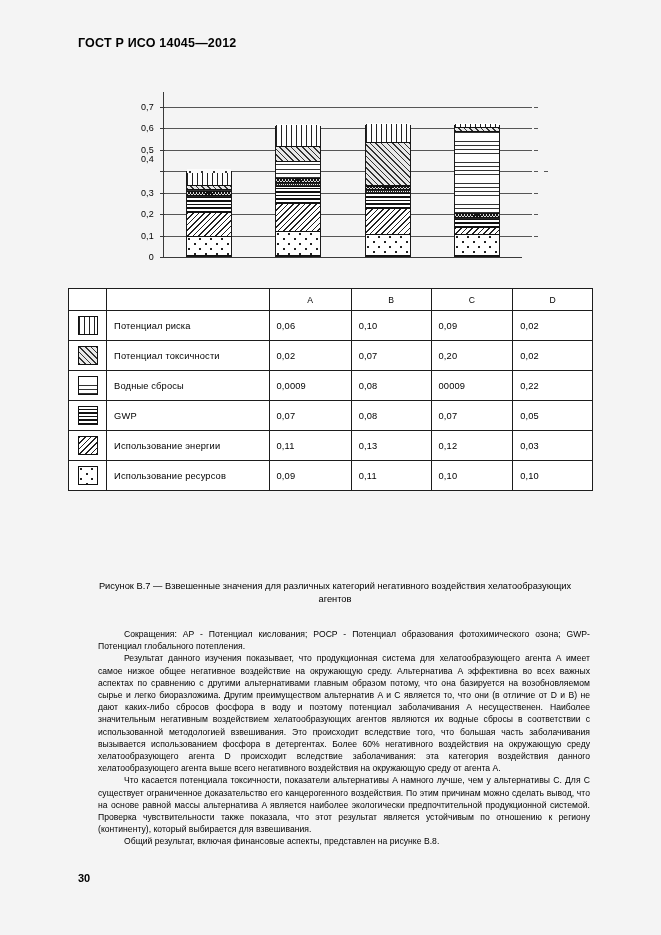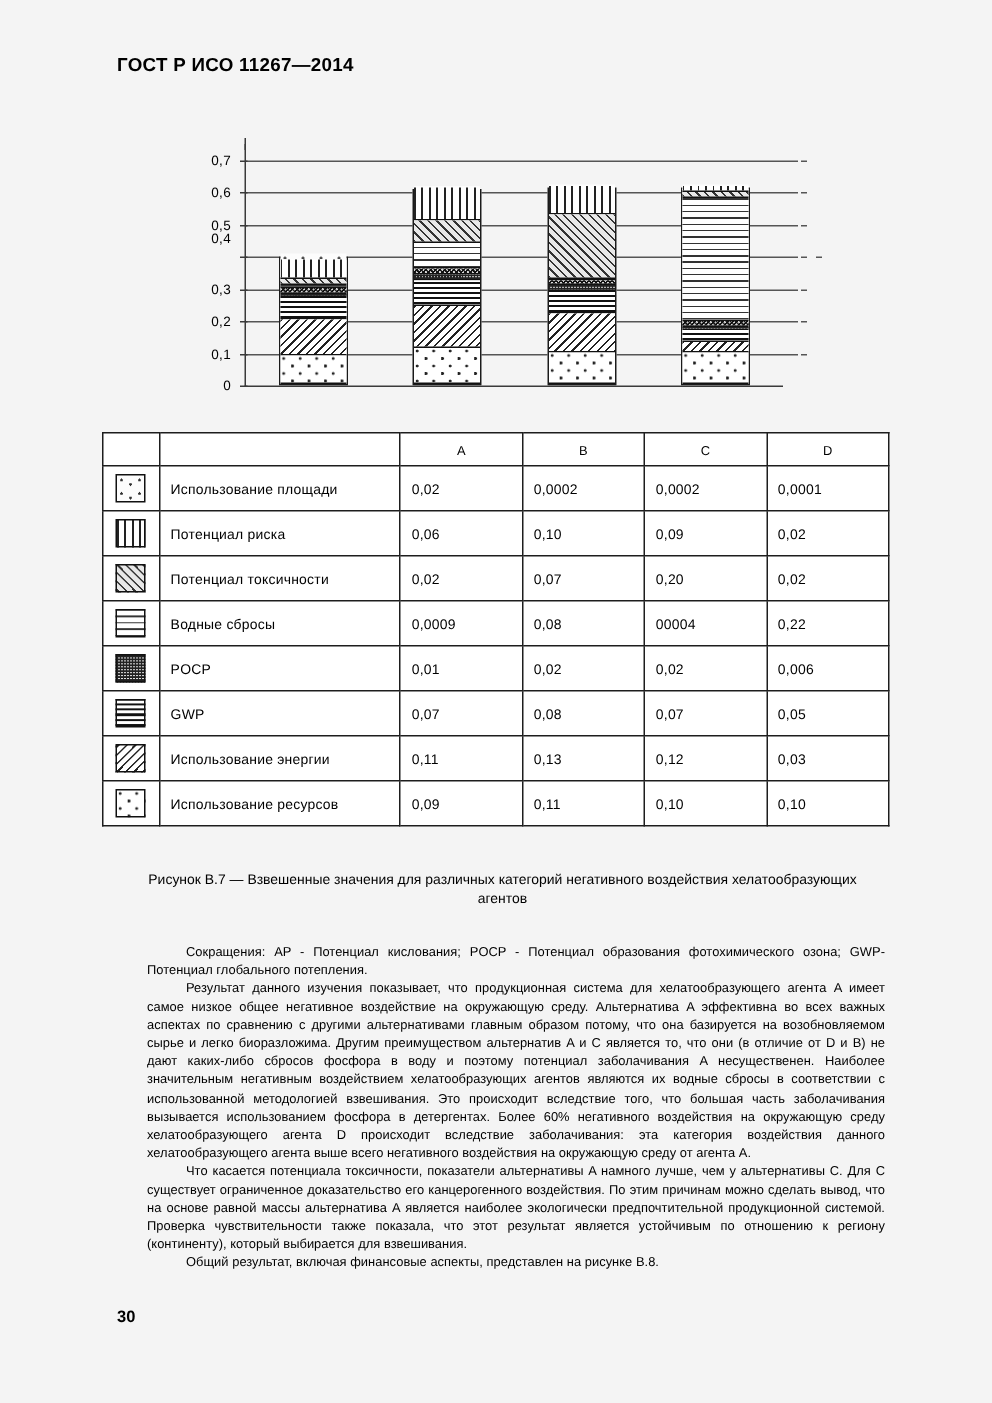--- a/index.html
+++ b/index.html
@@ -158,21 +158,21 @@
   .page-number{
     position:absolute;left:78px;top:872px;
     font-size:11px;font-weight:bold;
   }
 </style>
 </head>
 <body>
 
 <div class="page">
 
-  <div class="doc-header">ГОСТ Р ИСО 11267—2014</div>
+  <div class="doc-header">ГОСТ Р ИСО 14045—2012</div>
 
 
   <div class="chart-wrap">
     <div class="chart-axis-cap"></div>
     <div class="chart-plot" id="chart-plot">
         <div class="ytick" style="top: 161px;"></div>
         <div class="gridline" style="top: 139.533px;"></div>
         <div class="rtick" style="top: 139.533px; right: -16px;"></div>
         <div class="ytick" style="top: 139.533px;"></div>
         <div class="gridline" style="top: 118.067px;"></div>
@@ -258,30 +258,20 @@
         <td class="col-name"></td>
         <td class="col-val">A</td>
         <td class="col-val">B</td>
         <td class="col-val">C</td>
         <td class="col-val">D</td>
       </tr>
     </thead>
     <tbody id="table-body">
         <tr>
           <td class="col-sw">
-            <div class="swatch-box p-land"></div>
-          </td>
-          <td class="col-name">Использование площади</td>
-          <td class="col-val">0,02</td>
-          <td class="col-val">0,0002</td>
-          <td class="col-val">0,0002</td>
-          <td class="col-val">0,0001</td>
-        </tr>
-        <tr>
-          <td class="col-sw">
             <div class="swatch-box p-risk"></div>
           </td>
           <td class="col-name">Потенциал риска</td>
           <td class="col-val">0,06</td>
           <td class="col-val">0,10</td>
           <td class="col-val">0,09</td>
           <td class="col-val">0,02</td>
         </tr>
         <tr>
           <td class="col-sw">
@@ -293,32 +283,22 @@
           <td class="col-val">0,20</td>
           <td class="col-val">0,02</td>
         </tr>
         <tr>
           <td class="col-sw">
             <div class="swatch-box p-water"></div>
           </td>
           <td class="col-name">Водные сбросы</td>
           <td class="col-val">0,0009</td>
           <td class="col-val">0,08</td>
-          <td class="col-val">00004</td>
+          <td class="col-val">00009</td>
           <td class="col-val">0,22</td>
-        </tr>
-        <tr>
-          <td class="col-sw">
-            <div class="swatch-box p-pocp"></div>
-          </td>
-          <td class="col-name">POCP</td>
-          <td class="col-val">0,01</td>
-          <td class="col-val">0,02</td>
-          <td class="col-val">0,02</td>
-          <td class="col-val">0,006</td>
         </tr>
         <tr>
           <td class="col-sw">
             <div class="swatch-box p-gwp"></div>
           </td>
           <td class="col-name">GWP</td>
           <td class="col-val">0,07</td>
           <td class="col-val">0,08</td>
           <td class="col-val">0,07</td>
           <td class="col-val">0,05</td>

